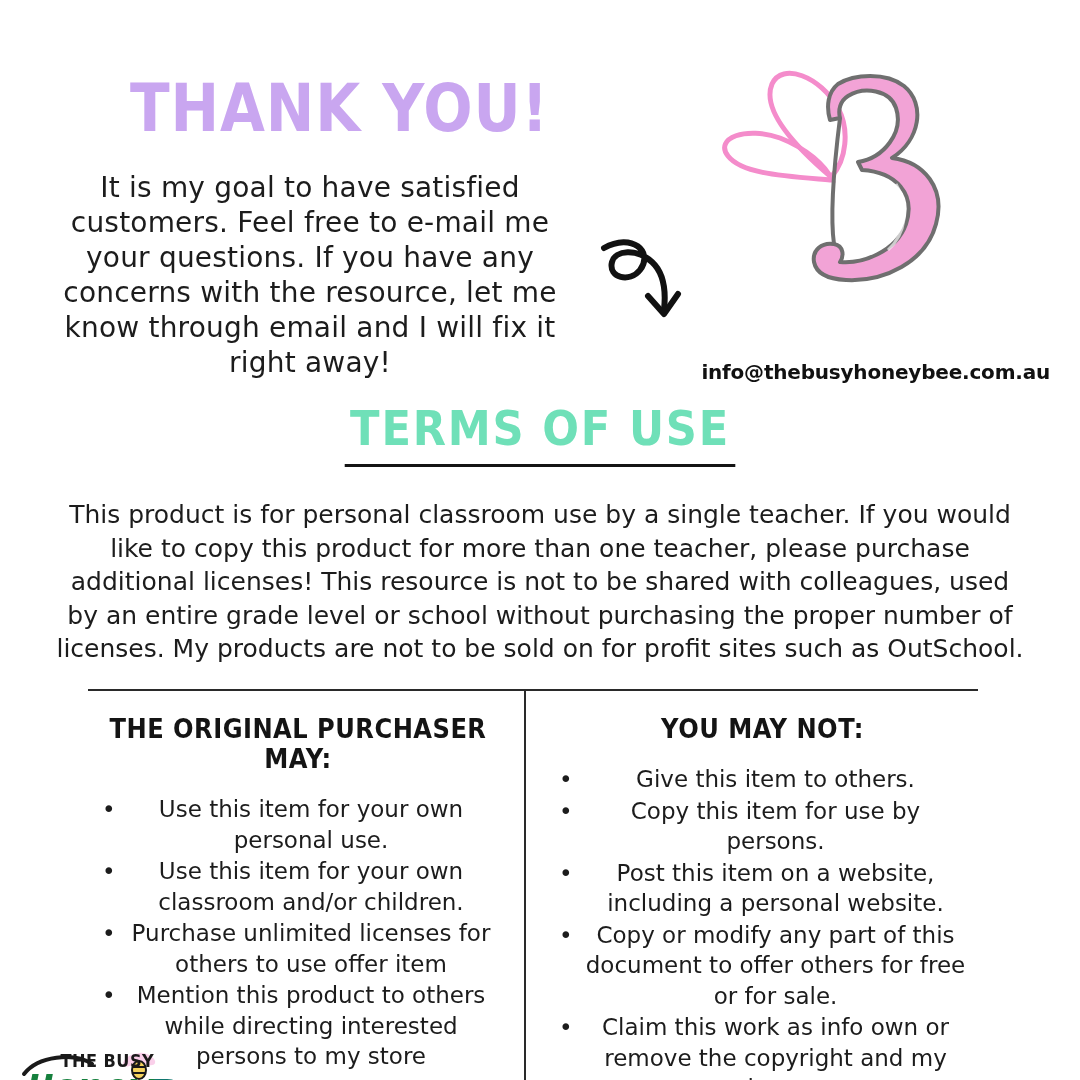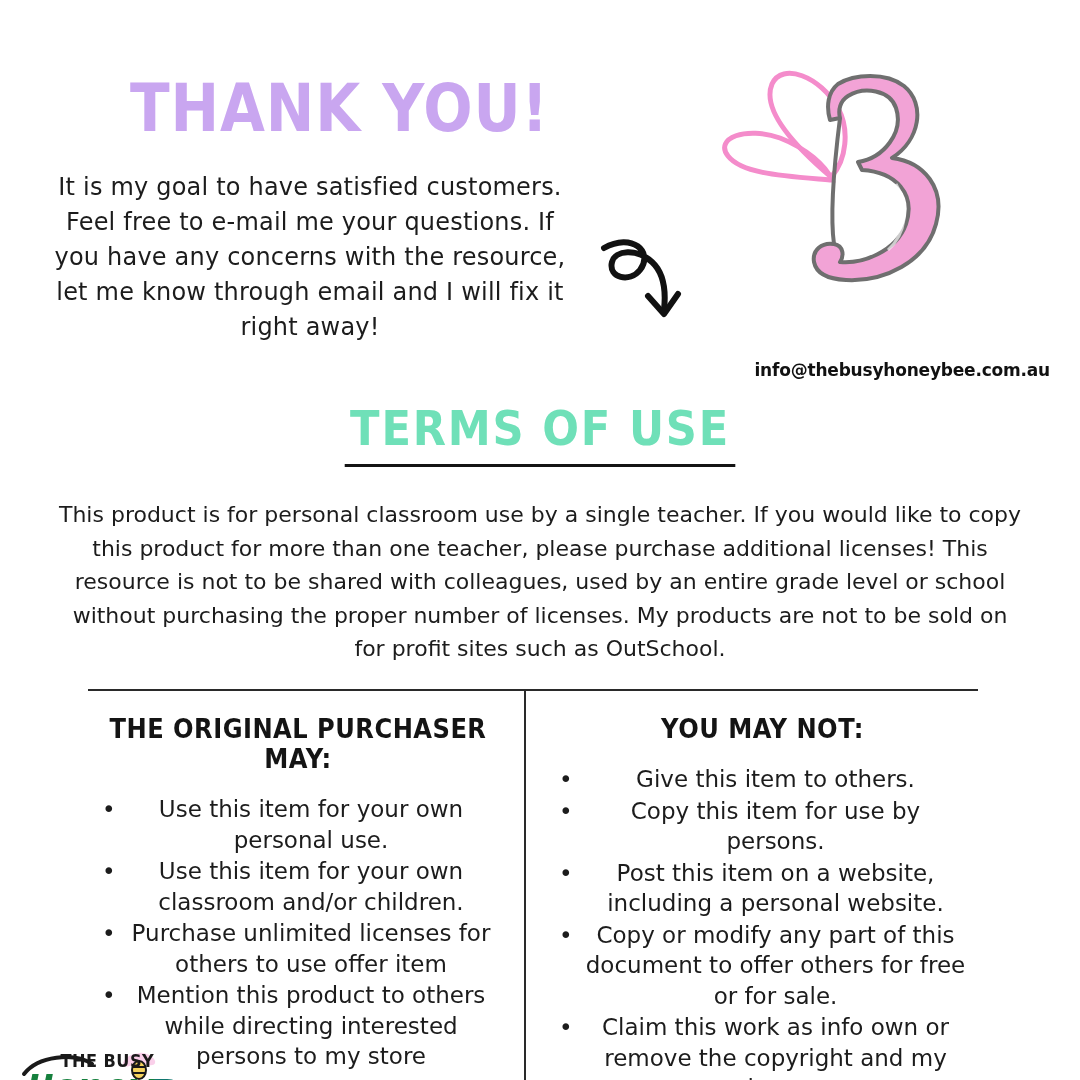--- a/index.html
+++ b/index.html
@@ -37,21 +37,21 @@
   }
 
   
   .intro {
     position: absolute;
     left: 40px;
     top: 122px;
     width: 540px;
     text-align: center;
     font-family: "DejaVu Sans", sans-serif;
-    font-size: 24px;
+    font-size: 28px;
     line-height: 35px;
     color: #1c1c1c;
     letter-spacing: 0.2px;
   }
 
   
   .arrow-doodle {
     position: absolute;
     left: 592px;
     top: 182px;
@@ -70,21 +70,21 @@
 
   
   .email {
     position: absolute;
     left: 560px;
     top: 312px;
     width: 490px;
     text-align: right;
     font-family: "DejaVu Sans", sans-serif;
     font-weight: bold;
-    font-size: 17px;
+    font-size: 20px;
     color: #111;
     letter-spacing: -0.2px;
   }
 
   
   .terms-heading-wrap {
     position: absolute;
     left: 0;
     top: 352px;
     width: 1080px;
@@ -104,21 +104,21 @@
   }
 
   
   .terms-para {
     position: absolute;
     left: 55px;
     top: 450px;
     width: 970px;
     text-align: center;
     font-family: "DejaVu Sans", sans-serif;
-    font-size: 22px;
+    font-size: 25px;
     line-height: 33.5px;
     color: #1c1c1c;
   }
 
   
   .hrule {
     position: absolute;
     left: 88px;
     top: 641px;
     width: 890px;

